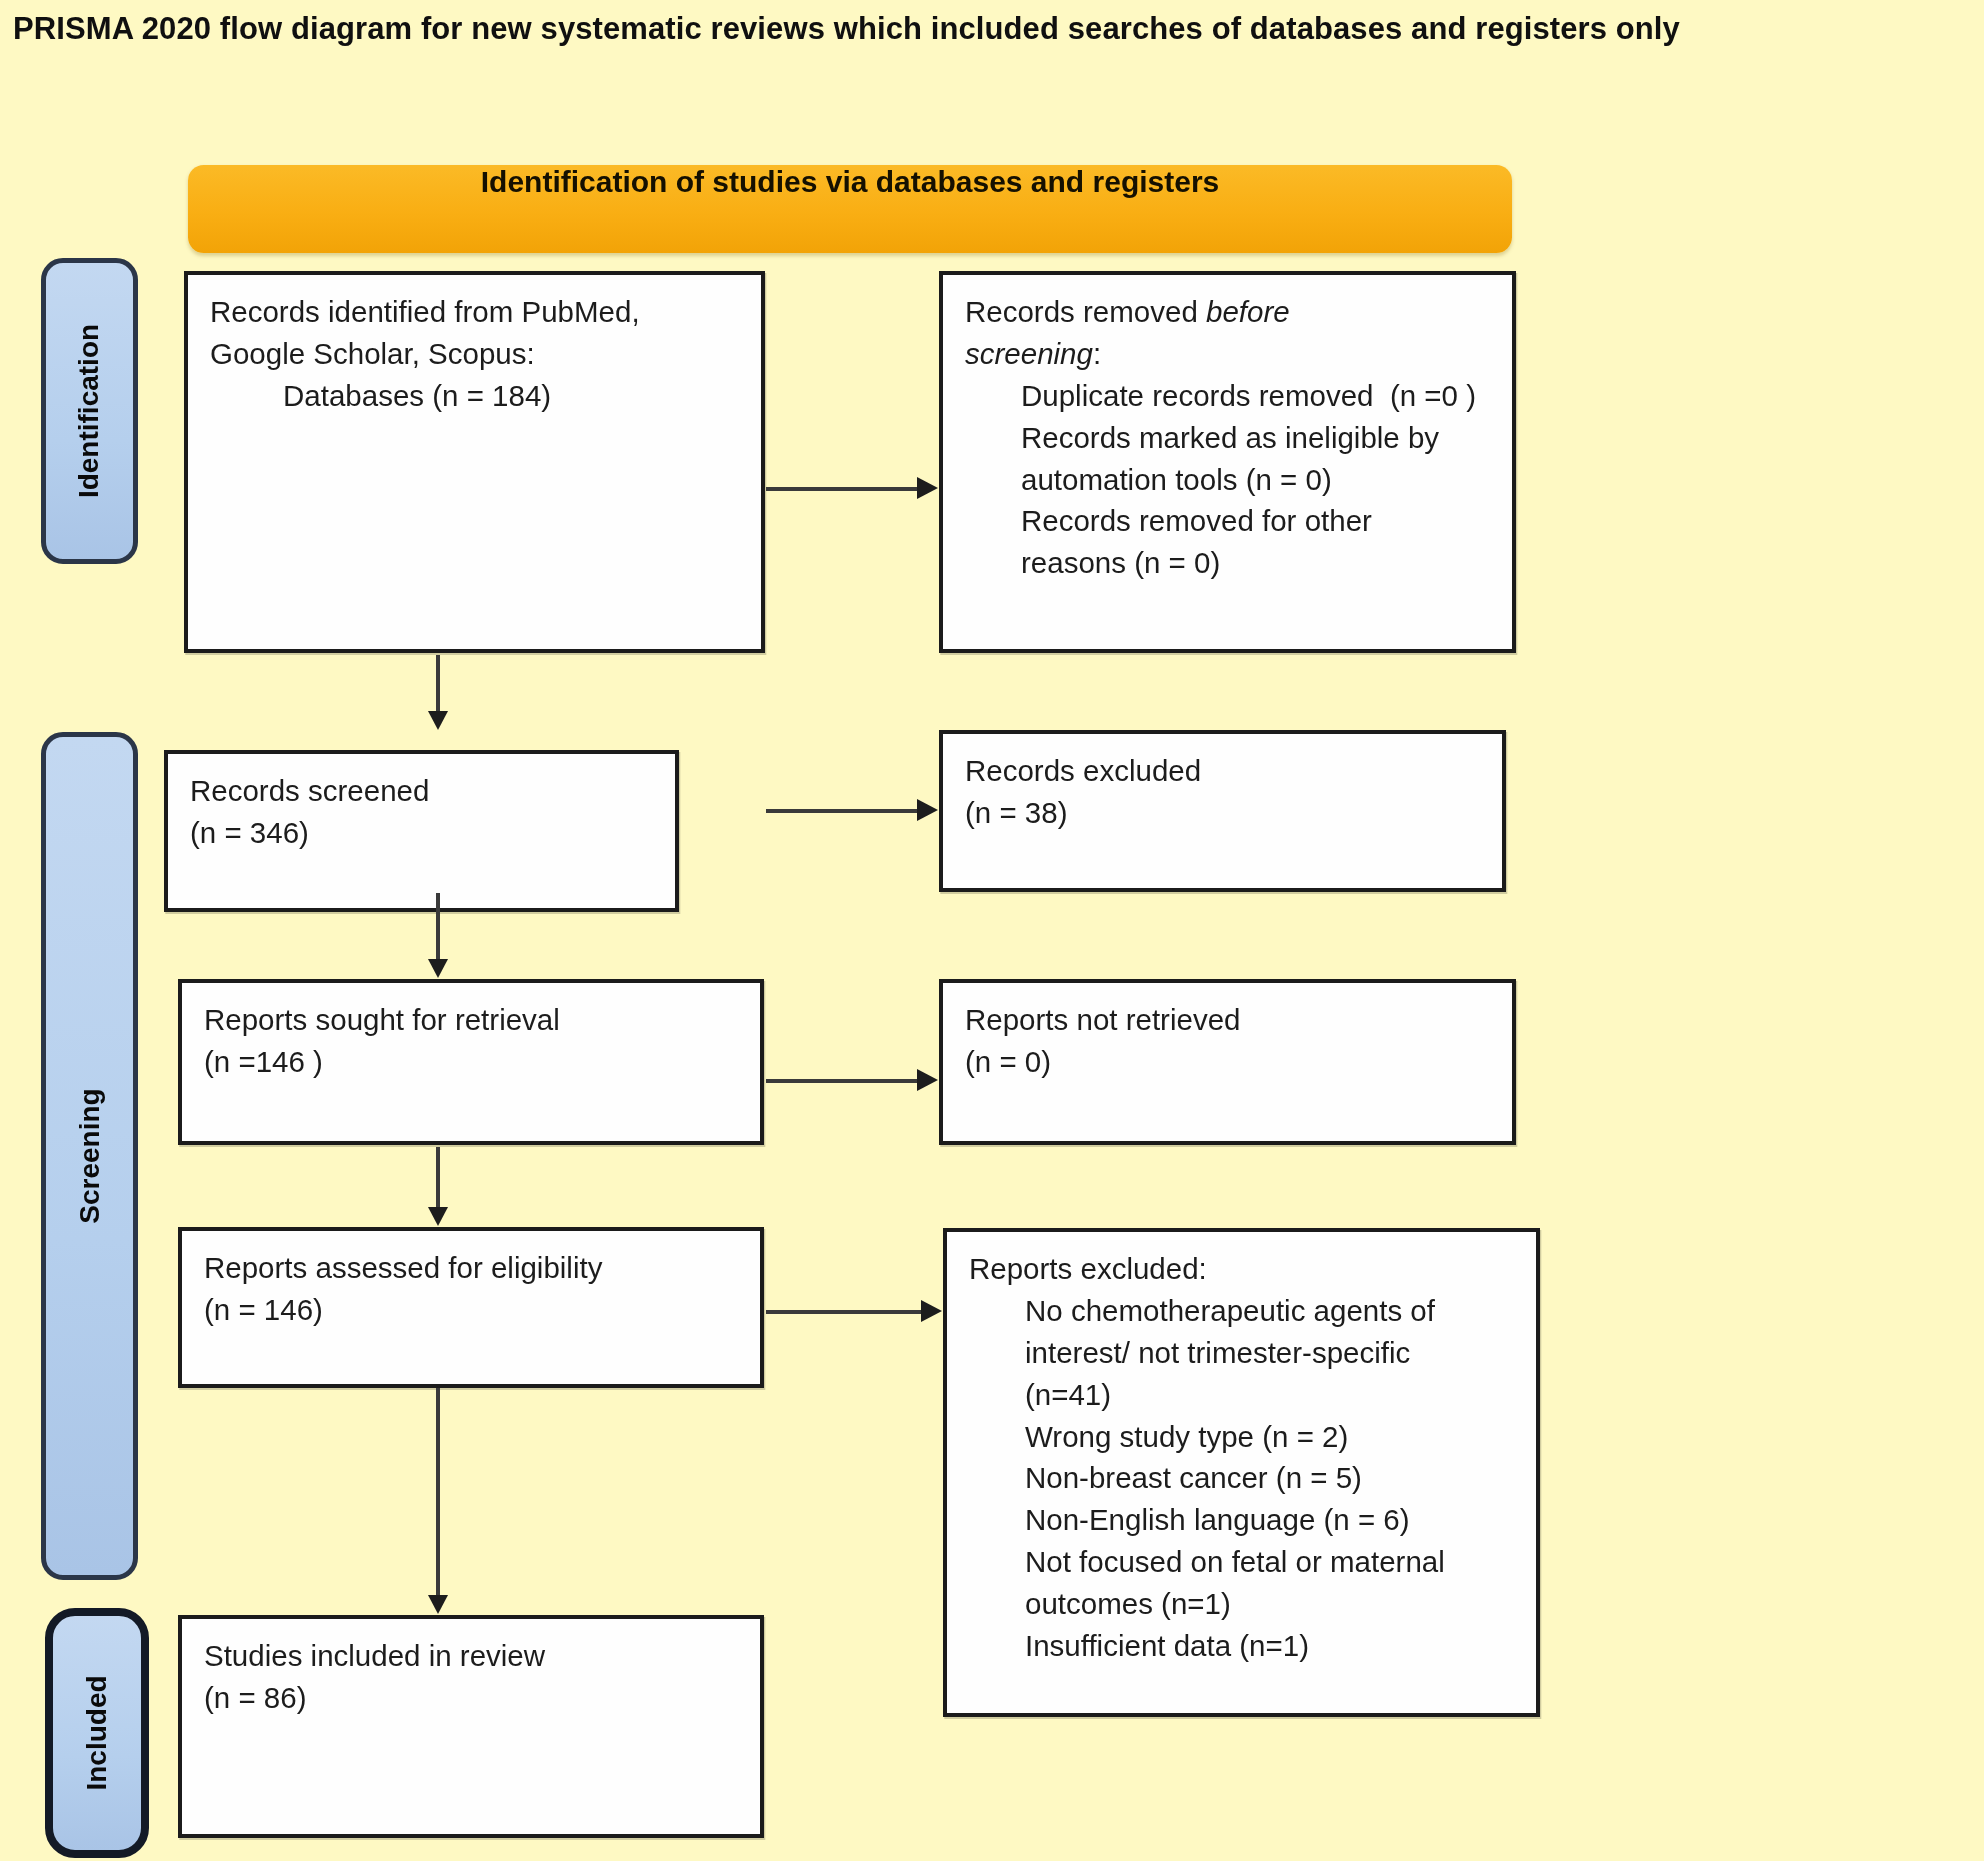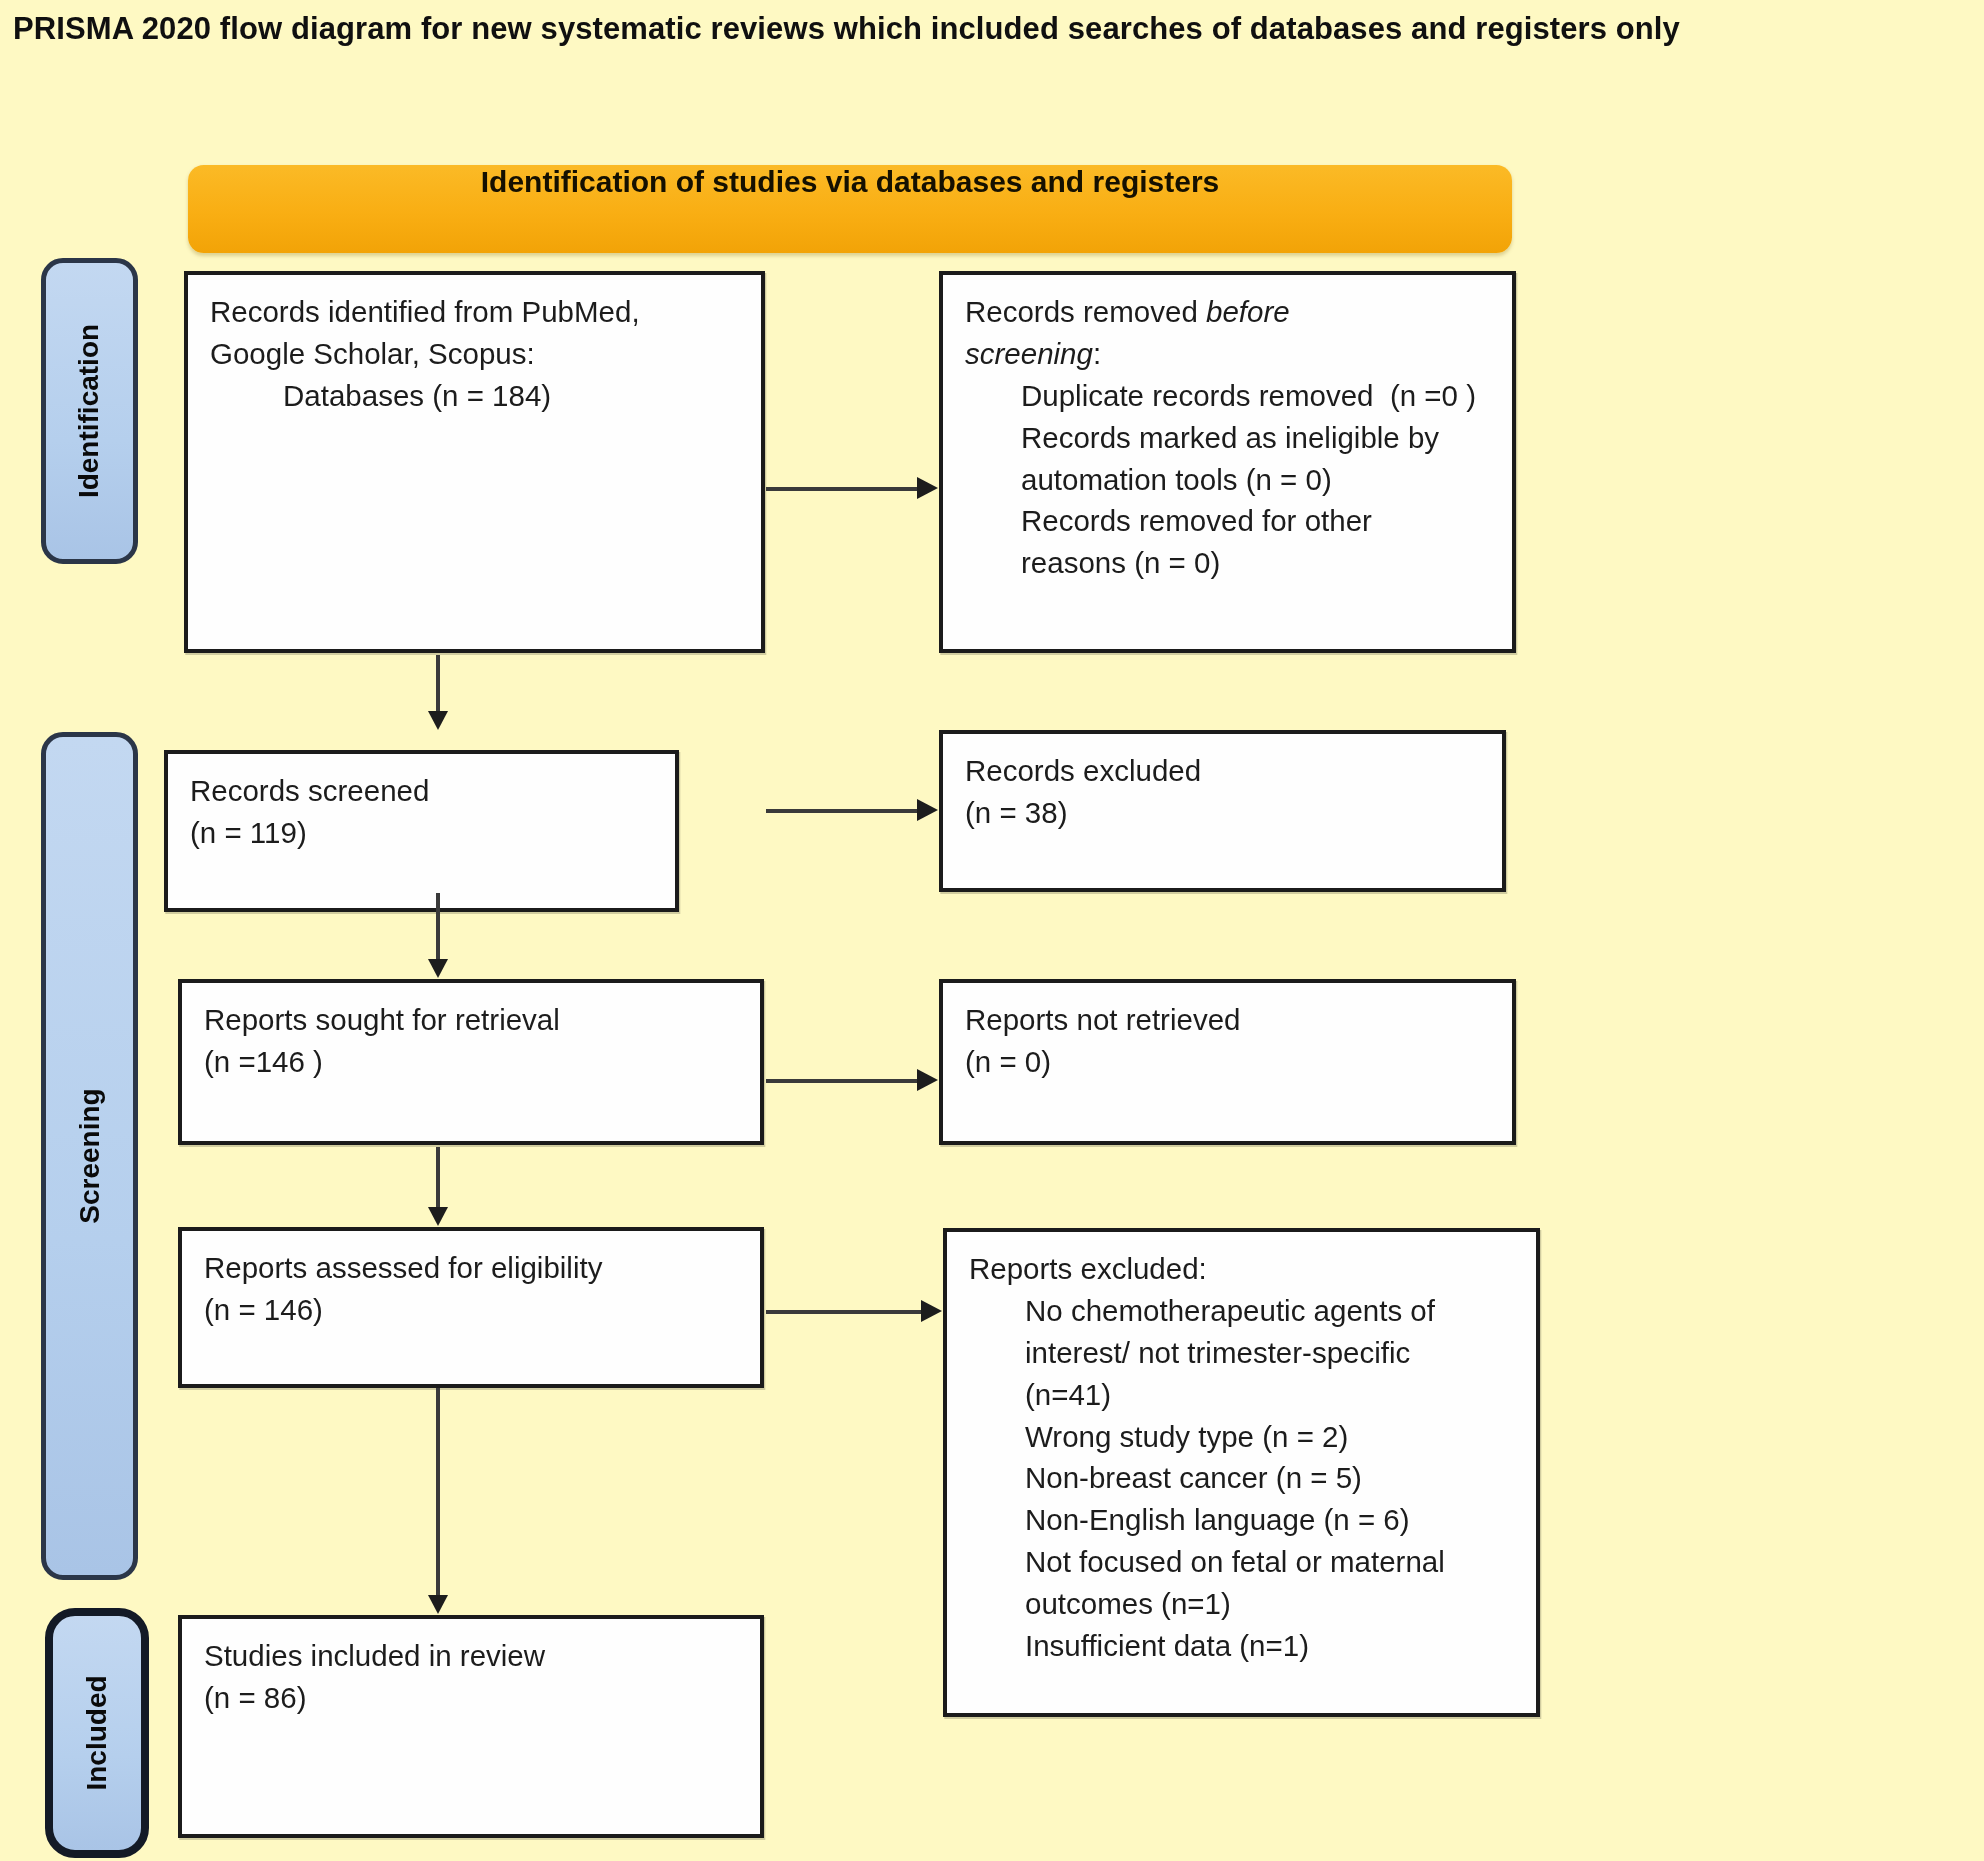--- a/index.html
+++ b/index.html
@@ -94,21 +94,21 @@
   </div>
 
   <div class="box" style="left:184px; top:271px; width:581px; height:382px;">
     <p>Records identified from PubMed,</p>
     <p>Google Scholar, Scopus:</p>
     <p class="indent1">Databases (n = 184)</p>
   </div>
 
   <div class="box" style="left:164px; top:730px; width:515px; height:162px;margin-top:20px;">
     <p>Records screened</p>
-    <p>(n = 119)</p>
+    <p>(n = 346)</p>
   </div>
 
   <div class="box" style="left:178px; top:979px; width:586px; height:166px;">
     <p>Reports sought for retrieval</p>
     <p>(n =146 )</p>
   </div>
 
   <div class="box" style="left:178px; top:1227px; width:586px; height:161px;">
     <p>Reports assessed for eligibility</p>
     <p>(n = 146)</p>

